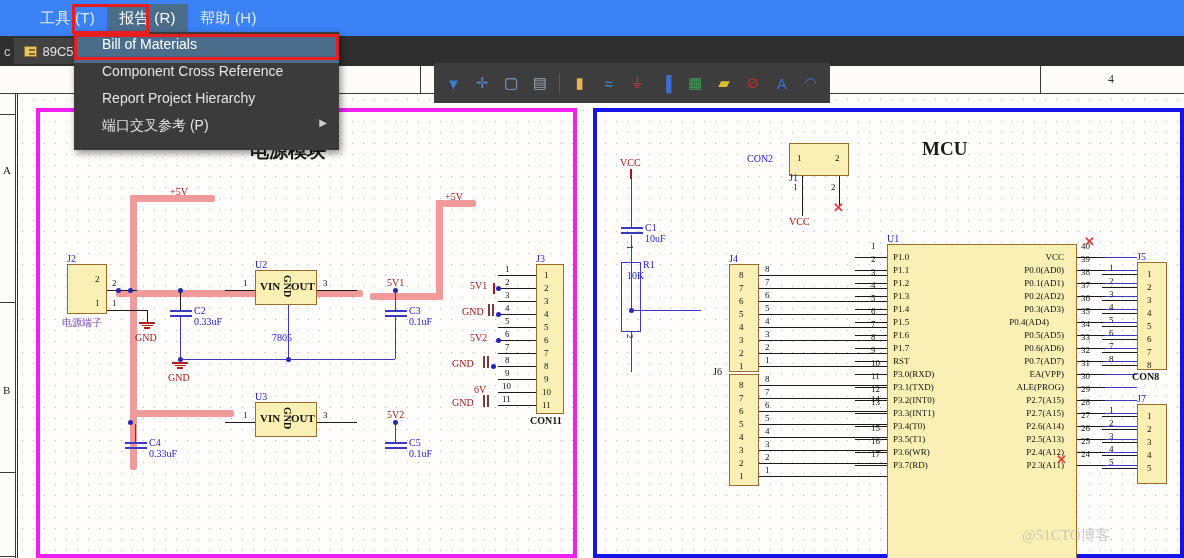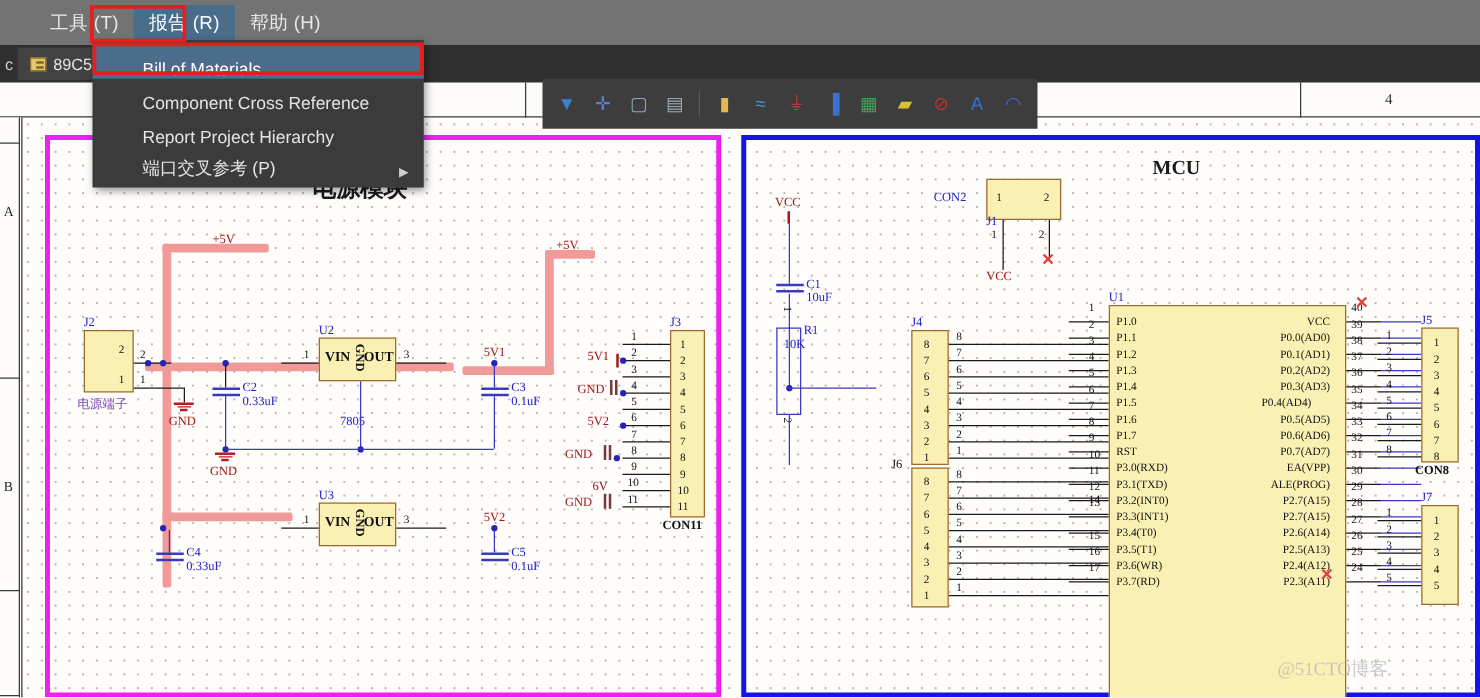--- a/index.html
+++ b/index.html
@@ -2,21 +2,21 @@
 <html><head>
 <meta charset="utf-8">
 <style>
   * { box-sizing: border-box; margin:0; padding:0; }
   html,body { width:1184px; height:558px; overflow:hidden; background:#fff;
               font-family:"Liberation Sans", sans-serif; }
   #app { position:relative; width:1184px; height:558px; overflow:hidden; background:#fdfbf8; }
 
   
   .menubar { position:absolute; left:0; top:0; width:1184px; height:36px;
-             background:#737373; display:flex; align-items:center; }
+             background:#3b82f6; display:flex; align-items:center; }
   .menu-item { color:#e8e8e8; font-size:15px; padding:5px 12px; white-space:nowrap;
                letter-spacing:.3px; }
   .menu-item.active { background:#4a6d8c; color:#fff; }
 
   
   .tabstrip { position:absolute; left:0; top:36px; width:1184px; height:30px;
               background:#2f2f2f; display:flex; align-items:center; }
   .doctab { display:flex; align-items:center; gap:6px; height:26px; padding:0 10px;
             background:#424242; color:#e2e2e2; font-size:13px; white-space:nowrap; }
   .tabicon { width:13px; height:11px; background:#e8c46a; border:1px solid #8a7330;
@@ -49,22 +49,22 @@
   .toolbar { position:absolute; left:434px; top:63px; width:396px; height:40px;
              background:#3d3d3d; display:flex; align-items:center;
              padding:0 6px; gap:2px; z-index:40; }
   .tb-btn { width:28px; height:28px; display:flex; align-items:center; justify-content:center;
             font-size:15px; color:#cfcfcf; }
   .tb-sep { width:1px; height:20px; background:#5a5a5a; margin:0 4px; }
 
   
   .dropdown { position:absolute; left:74px; top:32px; width:265px; background:#3b3b3b;
               z-index:60; padding:4px 0 6px; box-shadow:2px 3px 7px rgba(0,0,0,.45); }
-  .dd-row { display:flex; align-items:flex-end; height:27px; color:#e4e4e4; font-size:14px;
-            padding-left:40px; position:relative; }
+  .dd-row { display:flex; align-items:flex-start; height:27px; color:#e4e4e4; font-size:14px;
+            padding-left:28px; position:relative; }
   .dd-row.sel { background:#4a6d8c; color:#fff; }
   .dd-acc { position:absolute; right:34px; font-size:13px; color:#cfcfcf; }
   .dd-arrow{ position:absolute; right:12px; font-size:10px; color:#cfcfcf; }
   .dd-icon { position:absolute; left:14px; width:15px; height:13px; }
   .hl-box  { position:absolute; border:3px solid #e81d1d; z-index:70; pointer-events:none; }
 
   
   .block { position:absolute; }
   .blk-pink { border:4px solid #f020f0; }
   .blk-blue { border:4px solid #1414e6; }
@@ -284,21 +284,21 @@
       <div class="wireb-v" style="left:355px; top:312px; height:18px;"></div>
       <div class="capH" style="left:345px; top:330px; width:22px;">
         <i></i>
           <i></i>
       </div>
       <div class="val-lbl" style="left:369px; top:325px;">C5</div>
       <div class="val-lbl" style="left:369px; top:336px;">0.1uF</div>
     </div>
 
     <div class="block blk-blue" style="left:576px; top:14px; width:591px; height:450px;">
-      <div class="sheet-title" style="left:325px; top:14px; font-size:16px;text-align:center;">MCU</div>
+      <div class="sheet-title" style="left:325px; top:26px; font-size:19px;text-align:center;">MCU</div>
 
       <div class="net-lbl" style="left:23px; top:45px;">VCC</div>
       <div style="position:absolute;left:33px;top:57px;width:2px;height:10px;background:#a01818;"></div>
       <div class="wireb-v" style="left:34px; top:67px; height:48px;"></div>
       <div class="capH" style="left:24px; top:115px; width:22px;">
         <i></i>
           <i></i>
       </div>
       <div class="val-lbl" style="left:48px; top:110px;">C1</div>
       <div class="val-lbl" style="left:48px; top:121px;">10uF</div>

